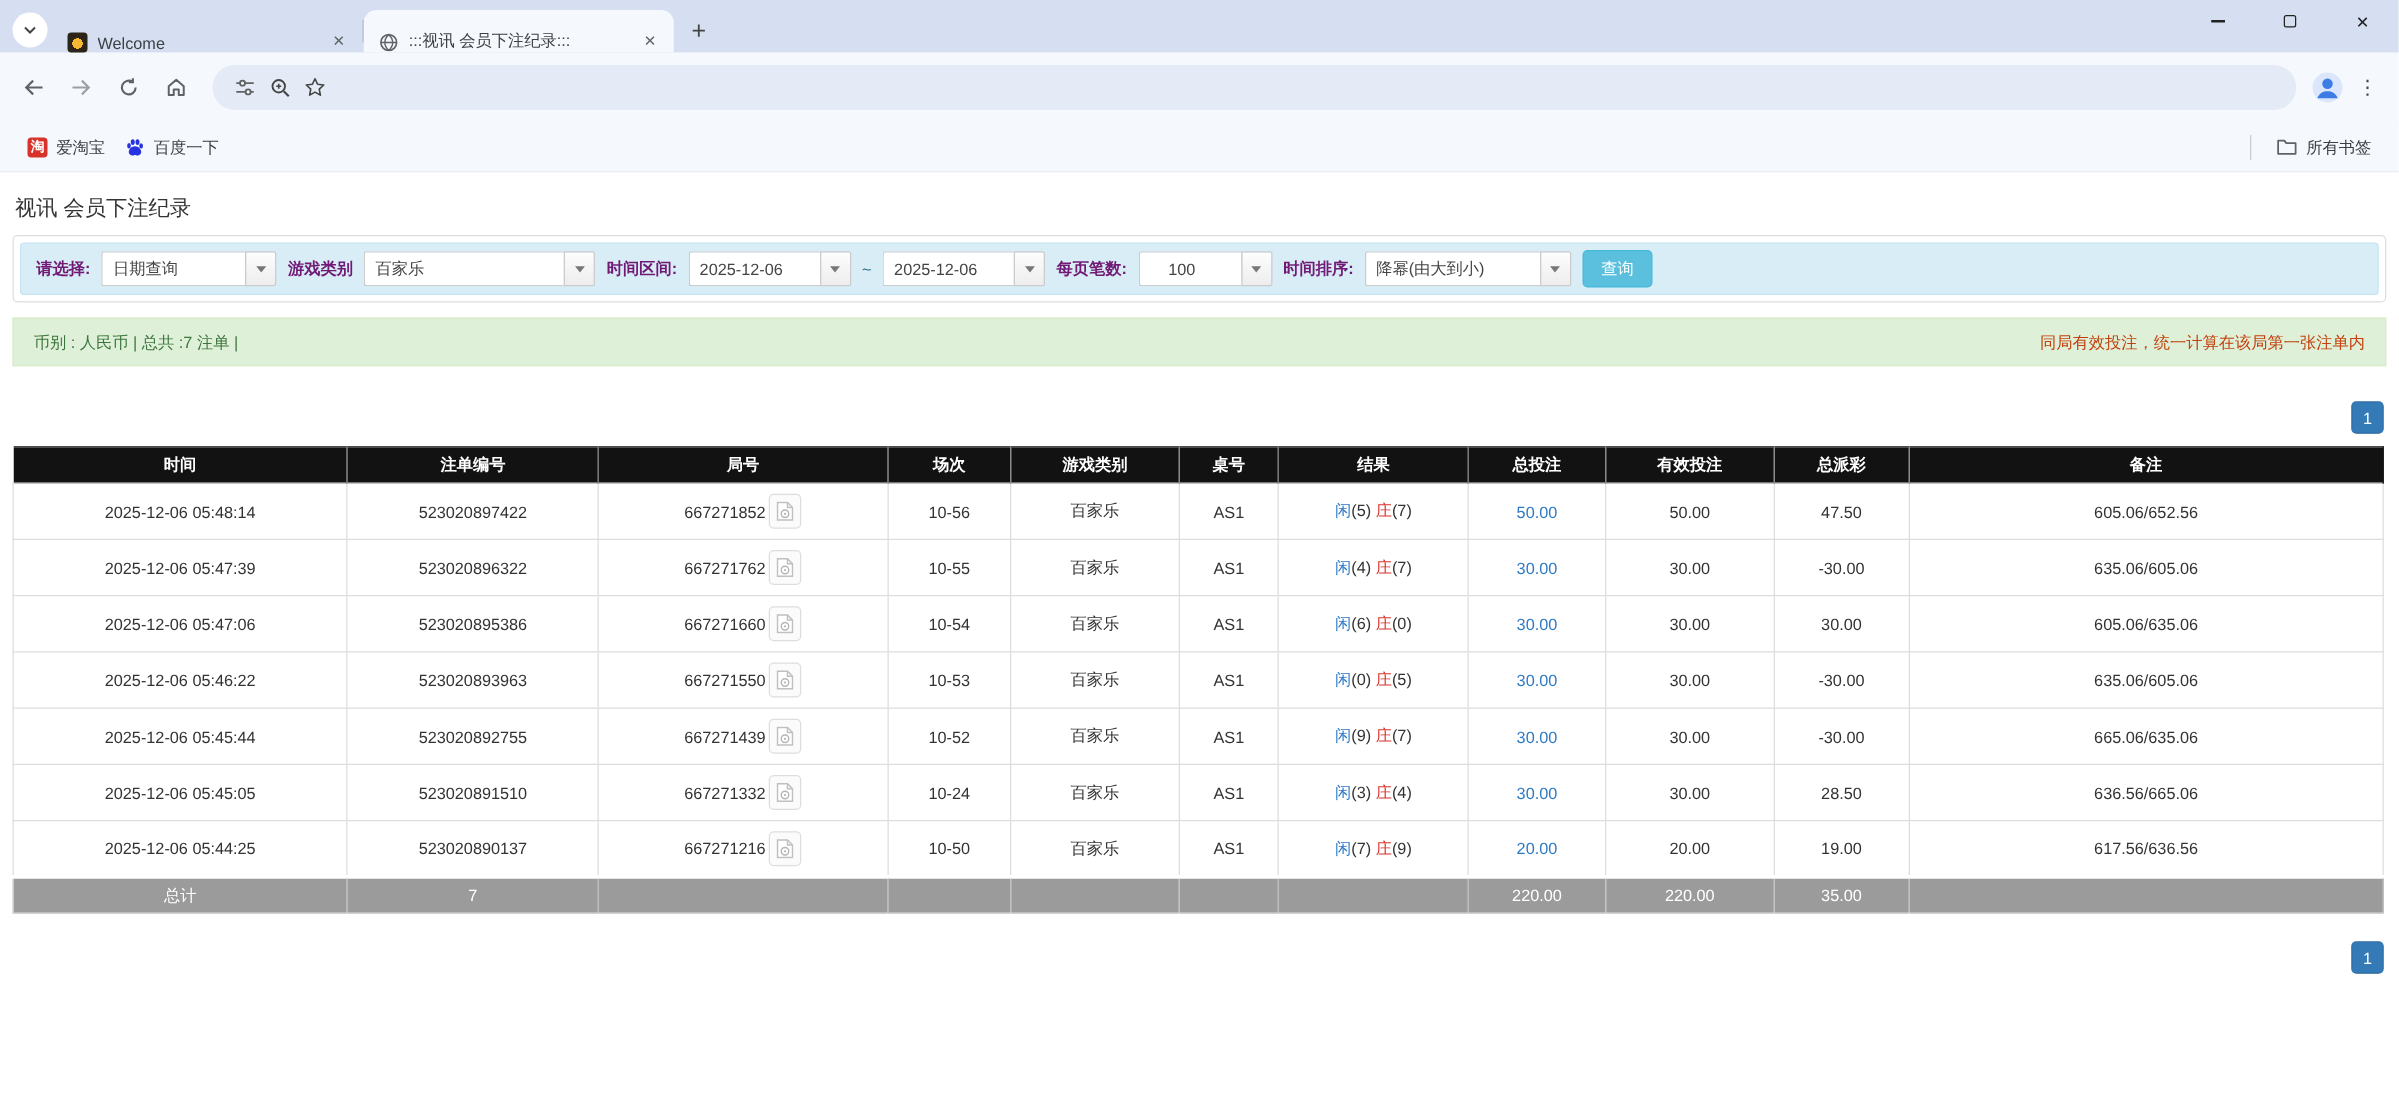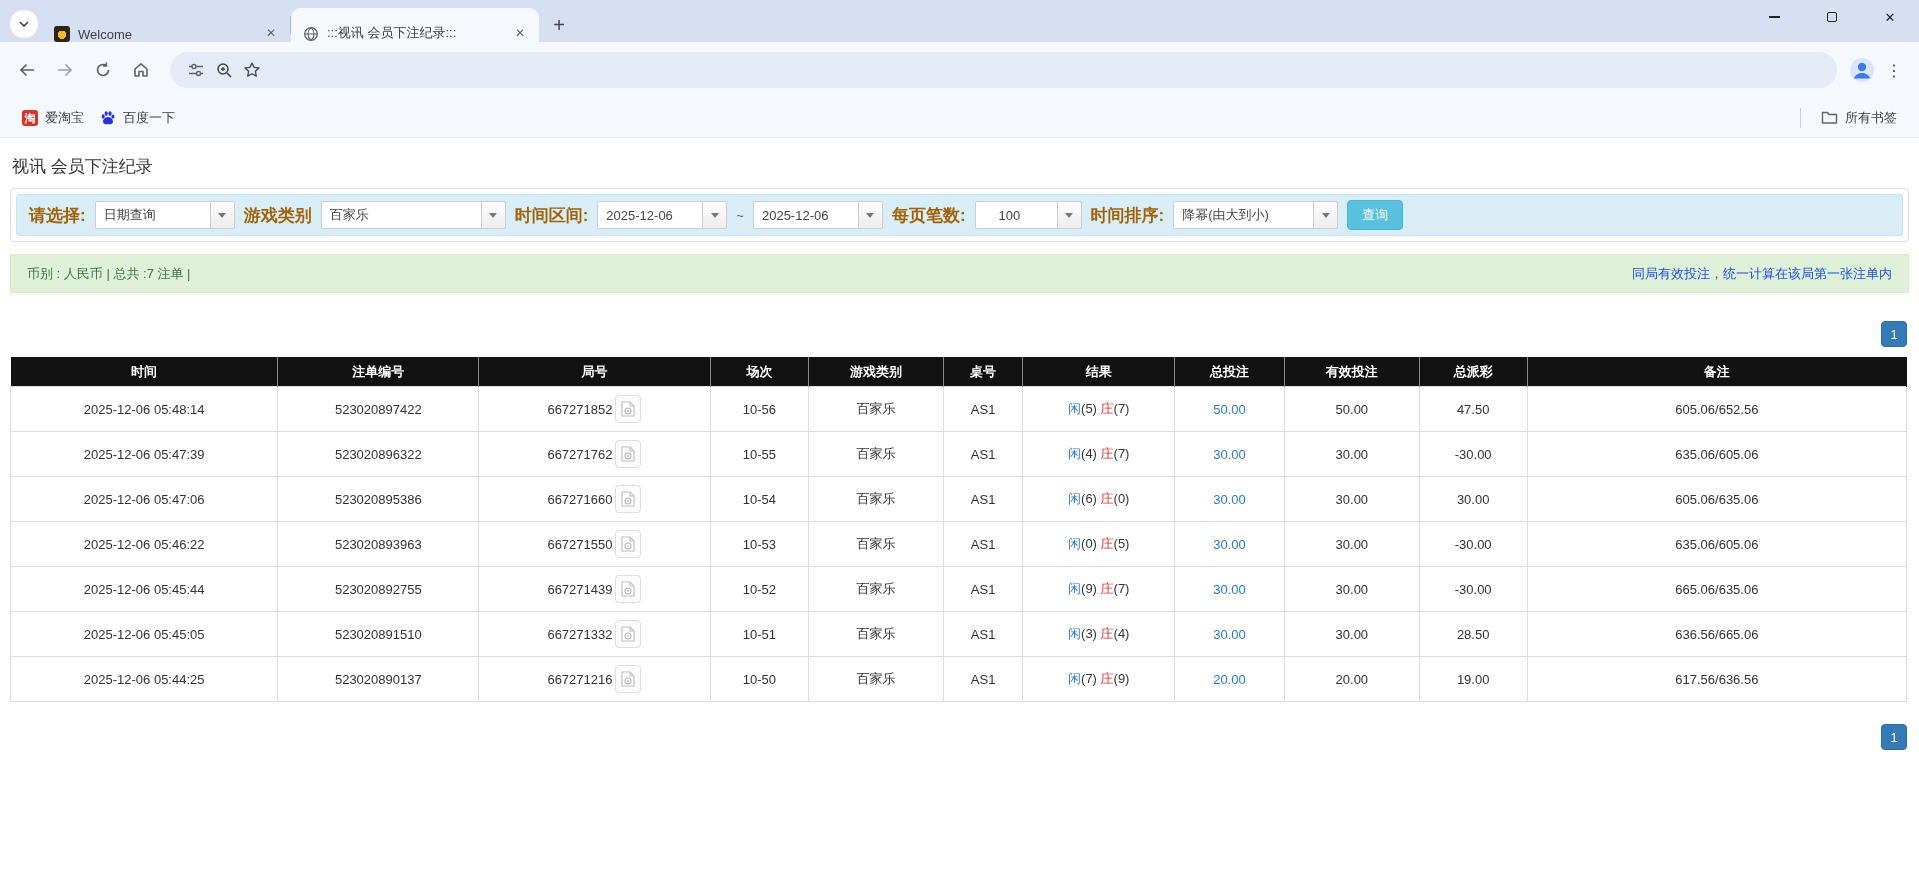--- a/index.html
+++ b/index.html
@@ -50,36 +50,36 @@
   .bm-spacer { flex:1; }
   .bm-divider { width:1px; height:20px; background:#c9cdd6; margin:0 12px; }
 
   
   .page { background:#fff; height:calc(888px - 139px); }
   .page-title { font-size:17px; font-weight:400; color:#333; padding:17px 12px 10px; }
 
   .filter-panel { margin:0 10px; border:1px solid #ddd; border-radius:4px; padding:5px; background:#fff; }
   .filter-bar { background:#d9edf7; border:1px solid #c6e5f3; border-radius:3px; height:42px;
     display:flex; align-items:center; padding:0 12px; gap:9px; }
-  .f-label { font-size:17px; font-weight:bold; color:#a16207; white-space:nowrap; }
+  .f-label { font-size:13px; font-weight:bold; color:#701a75; white-space:nowrap; }
   .combo { display:flex; align-items:stretch; height:28px; }
   .combo input { border:1px solid #ccc; border-right:none; border-radius:2px 0 0 2px; padding:0 8px;
     font-size:13px; color:#444; font-family:"Liberation Sans",sans-serif; outline:none; background:#fff; }
   .combo .combo-btn { width:25px; border:1px solid #ccc; background:linear-gradient(#fdfdfd,#ededed);
     border-radius:0 2px 2px 0; cursor:pointer; display:flex; align-items:center; justify-content:center; }
   .caret { width:0; height:0; border-left:4px solid transparent; border-right:4px solid transparent;
     border-top:5px solid #777; }
   .search-btn { height:30px; padding:0 14px; background:#5bc0de; border:1px solid #46b8da;
     border-radius:4px; color:#fff; font-size:13px; cursor:pointer; font-family:"Liberation Sans",sans-serif; }
   .tilde { font-size:13px; color:#31708f; }
 
   .info-bar { margin:12px 10px 0; background:#dff0d8; border:1px solid #d8ecc8; height:39px;
     display:flex; align-items:center; justify-content:space-between; padding:0 16px; font-size:13px; }
   .info-left { color:#3c763d; }
-  .info-right { color:#1d4ed8; }
+  .info-right { color:#c2410c; }
 
   .pager { text-align:right; padding:0 12px; }
   .pager-top { margin:28px 0 10px; }
   .pager-bottom { margin:22px 0 0; }
   .page-badge { display:inline-block; min-width:26px; height:26px; line-height:26px; text-align:center;
     background:#337ab7; color:#fff; border:1px solid #2e6da4; border-radius:4px; font-size:13px; cursor:pointer; }
 
   table.bets { width:1897px; margin:0 10px; border-collapse:collapse; table-layout:fixed; }
   table.bets thead th { background:#121212; color:#fff; font-size:13px; font-weight:bold; height:29px;
     text-align:center; border-right:1px solid #8a8a8a; border-top:1px solid #121212; }
@@ -475,21 +475,21 @@
         <button class="replay-btn">
           <svg width="14" height="16" viewBox="0 0 14 16">
                   <path d="M1 1h8l4 4v10H1z" fill="#fff" stroke="#c0c0c0" stroke-width="1.2"></path>
                   <path d="M9 1v4h4" fill="none" stroke="#c0c0c0" stroke-width="1.2"></path>
                   <circle cx="7" cy="10" r="3" fill="none" stroke="#b5b5b5" stroke-width="1.1"></circle>
                   <circle cx="7" cy="10" r="0.9" fill="#b5b5b5"></circle>
                 </svg>
         </button>
       </span>
     </td>
-    <td>10-51</td>
+    <td>10-24</td>
     <td>百家乐</td>
     <td>AS1</td>
     <td>
       <span class="res-player">闲</span><span>(3) </span>
       <span class="res-banker">庄</span><span>(4)</span>
     </td>
     <td><span class="bet-link">30.00</span></td>
     <td>30.00</td>
     <td>28.50</td>
     <td>636.56/665.06</td>
@@ -518,19 +518,32 @@
       <span class="res-player">闲</span><span>(7) </span>
       <span class="res-banker">庄</span><span>(9)</span>
     </td>
     <td><span class="bet-link">20.00</span></td>
     <td>20.00</td>
     <td>19.00</td>
     <td>617.56/636.56</td>
   </tr>
 </tbody>
     <tbody>
+      <tr class="summary">
+        <td>总计</td>
+        <td>7</td>
+        <td></td>
+          <td></td>
+          <td></td>
+        <td></td>
+          <td></td>
+        <td>220.00</td>
+        <td>220.00</td>
+        <td>35.00</td>
+        <td></td>
+      </tr>
     </tbody>
   </table>
 
   <div class="pager pager-bottom">
     <span class="page-badge">1</span>
   </div>
 </div>
 
 </body></html>

